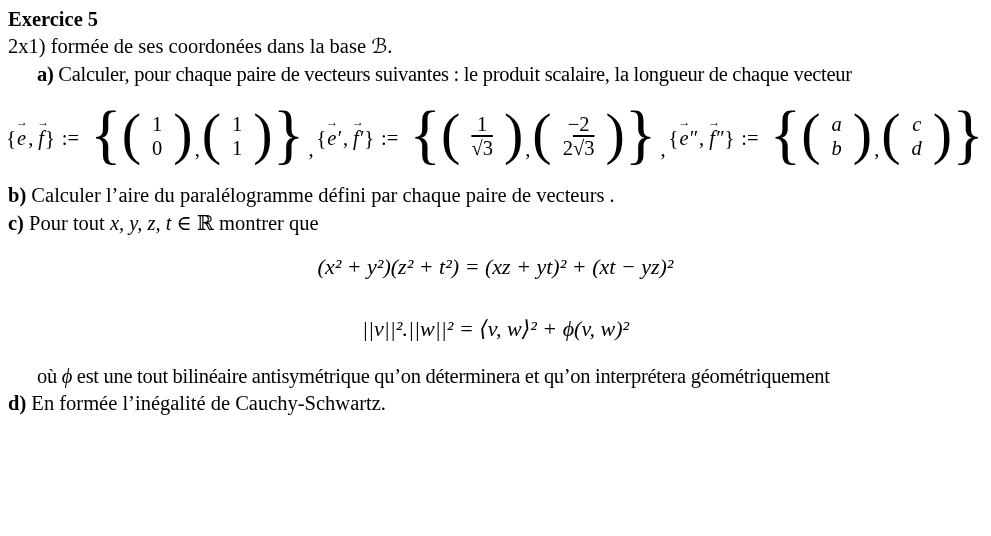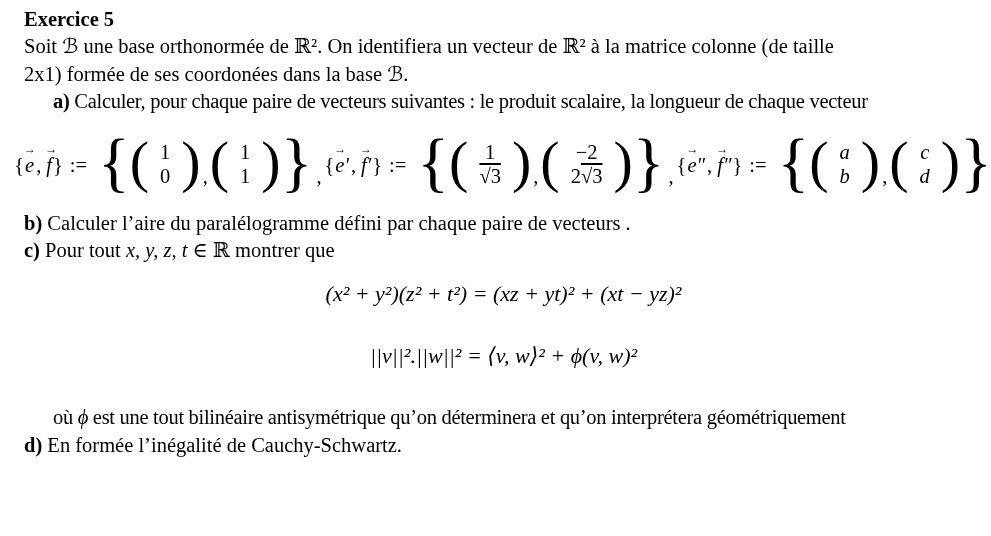--- a/index.html
+++ b/index.html
@@ -11,40 +11,40 @@
   body {
     width: 991px;
     height: 536px;
     overflow: hidden;
     font-family: "Liberation Serif", "DejaVu Serif", "DejaVu Sans", serif;
   }
   .page {
     box-sizing: border-box;
     width: 991px;
     height: 536px;
-    padding: 6px 8px 0 24px;
+    padding: 6px 8px 0 8px;
   }
   .line {
     font-size: 20.5px;
     line-height: 27.4px;
     white-space: nowrap;
   }
   .line b { font-weight: bold; }
   .tight { letter-spacing: -0.3px; margin-left: 29px; }
   i, .it { font-style: italic; }
 
   
   .dmath {
     text-align: center;
     font-style: italic;
     font-size: 22px;
     white-space: nowrap;
   }
   .dmath2 { margin: 14px 0 26px 0; line-height: 32px; }
-  .dmath3 { margin: 28px 0 30px 0; line-height: 36px; }
+  .dmath3 { margin: 28px 0 16px 0; line-height: 36px; }
 
   
   .d1 {
     height: 82px;
     margin: 7px 0 5px 0;
     display: flex;
     align-items: center;
     justify-content: center;
     white-space: nowrap;
   }
@@ -112,21 +112,20 @@
     font-size: 20.5px;
   }
 </style>
 </head>
 <body>
 
 <div class="page">
 
   <div class="line"><b>Exercice 5</b></div>
 
-  <div class="line">Soit ℬ une base orthonormée de ℝ². On identifiera un vecteur de ℝ² à la matrice colonne (de taille</div>
   <div class="line">2x1) formée de ses coordonées dans la base ℬ.</div>
 
   <div class="line tight"><b>a)</b><span> Calculer, pour chaque paire de vecteurs suivantes : le produit scalaire, la longueur de chaque vecteur</span></div>
 
   <div class="d1">
 
     <span class="mrow">
       <span class="slabel">
         <span>{</span>
           <span class="vec"><span class="varrow">→</span><span>e</span></span>

